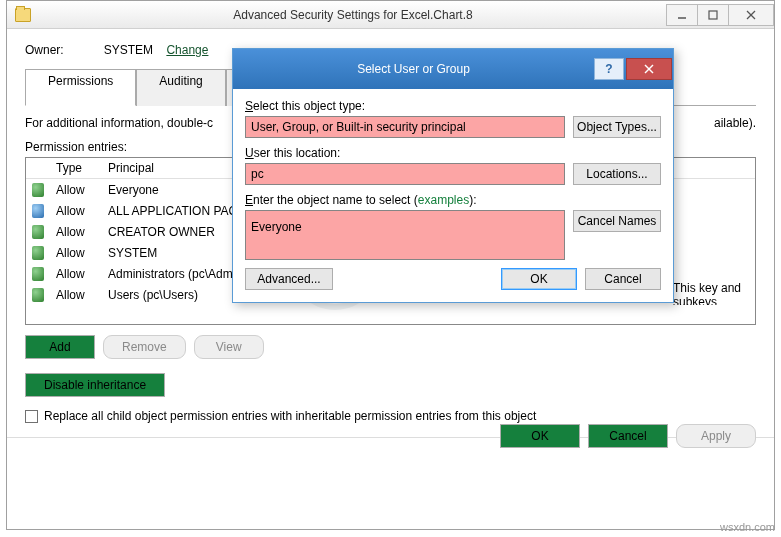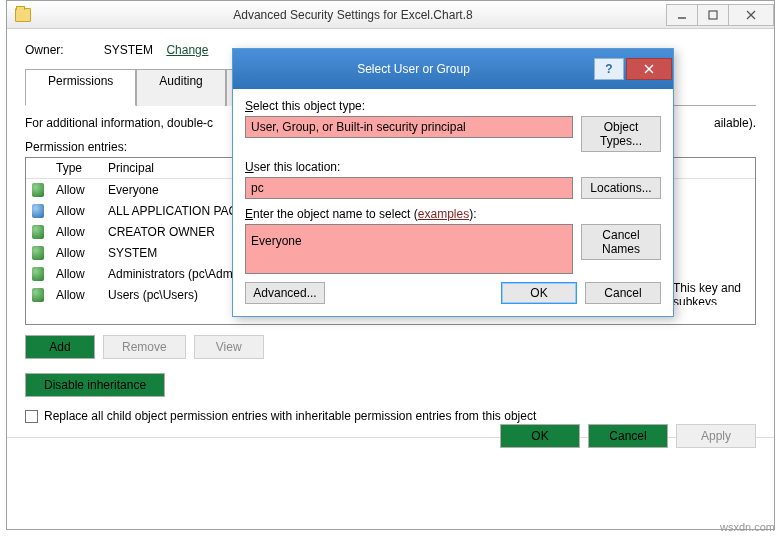--- a/index.html
+++ b/index.html
@@ -37,46 +37,46 @@
     .col-access { width: 170px; }
     .col-inherited { width: 135px; }
     .col-applies { flex:1; }
     .entries-body { overflow: hidden; }
     .entry-row { display:flex; align-items:center; height: 21px; }
     .entry-row .col-icon { display:flex; align-items:center; justify-content:center; }
     .user-icon { width:14px; height:14px; background: radial-gradient(circle at 30% 30%, #8fd18f, #2e802e); border-radius:2px; }
     .user-icon.pkg { background: radial-gradient(circle at 30% 30%, #9fcff5, #2a6db0); }
     
     .btn { border: 1px solid #adadad; background: #15803d; padding: 4px 18px; cursor:pointer; min-width: 70px; text-align:center; }
-    .btn.disabled { color:#8a8a8a; background:#efefef; border-color:#cfcfcf; }
+    .btn.disabled { color:#8a8a8a; background:#efefef; border-color:#cfcfcf;border-radius:9px; }
     .row-btns { display:flex; gap:8px; margin-top: 10px; }
     .disable-inh { margin-top: 14px; }
     .cb-row { display:flex; align-items:center; gap:6px; margin-top: 12px; }
     .cb { width:13px; height:13px; border:1px solid #707070; }
     
     .main-footer { position:absolute; right:18px; bottom:10px; display:flex; gap:8px; }
     hr.sep { border:none; border-top:1px solid #ddd; margin: 14px -18px 10px -18px; }
     
     
     .dialog { position:absolute; left: 232px; top: 48px; width: 442px; background:#fff; border:1px solid #5a9bd5; box-shadow: 3px 3px 10px rgba(0,0,0,.25); }
     .dlg-titlebar { height: 40px; background: linear-gradient(#4a90d9,#2f73b9); display:flex; align-items:center; color:#fff; }
     .dlg-title { flex:1; text-align:center; }
     .dlg-btns { display:flex; }
     .dlg-help { width: 30px; height: 22px; background:#e5effa; border:1px solid #8fb5db; color:#2f6aa8; display:flex; align-items:center; justify-content:center; font-weight:bold; }
     .dlg-close { width: 46px; height: 22px; background:#c8504f; border:1px solid #a03b3a; color:#fff; display:flex; align-items:center; justify-content:center; margin-left: 2px; margin-right: 1px; }
     .dlg-body { padding: 10px 12px 12px 12px; }
     .field-label { margin-bottom:3px; display:block; }
     .field-row { display:flex; gap: 8px; margin-bottom: 8px; align-items:flex-start; }
     .text-input { flex:1; border:1px solid #858585; background:#fca5a5; padding: 9px 5px; height: 22px; color:#000; }
     .multiline { height: 50px; resize:none; font-family: inherit; }
-    .dlg-btn { border:1px solid #adadad; background:#e7e7e7; padding: 3px 0; width: 80px; text-align:center; cursor:pointer; }
+    .dlg-btn { border:1px solid #adadad; background:#e7e7e7; padding: 3px 0; width: 88px; text-align:center; cursor:pointer; }
     .dlg-btn.default { border-color:#3399ff; box-shadow: inset 0 0 0 1px #99ccf3; }
     .dlg-footer { display:flex; gap:8px; justify-content:flex-end; align-items:center; }
     .dlg-footer .left { margin-right:auto; }
-    .examples-link { color:#7f1d1d; text-decoration: underline; cursor:pointer; }
+    .examples-link { color:#15803d; cursor:pointer; }
     .underline-first::first-letter { text-decoration: underline; }
     
     .watermark { position:absolute; right:6px; bottom: 4px; color:#989898; font-size:11px; }
     
     
     .wm-logo { position:absolute; left: 290px; top: 210px; width: 300px; height: 110px; opacity: .12; pointer-events:none; display:flex; align-items:center; gap:10px; }
     .wm-logo .circ { width:90px;height:90px;border-radius:50%;border:6px solid #8fa7b5; }
     .wm-logo .txt { font-weight:800; color:#5c7385; letter-spacing:2px; font-size:30px; line-height:.9; }
     .wm-logo .sub { font-size:8px; color:#7b8b95; letter-spacing:1px; }
   </style>

